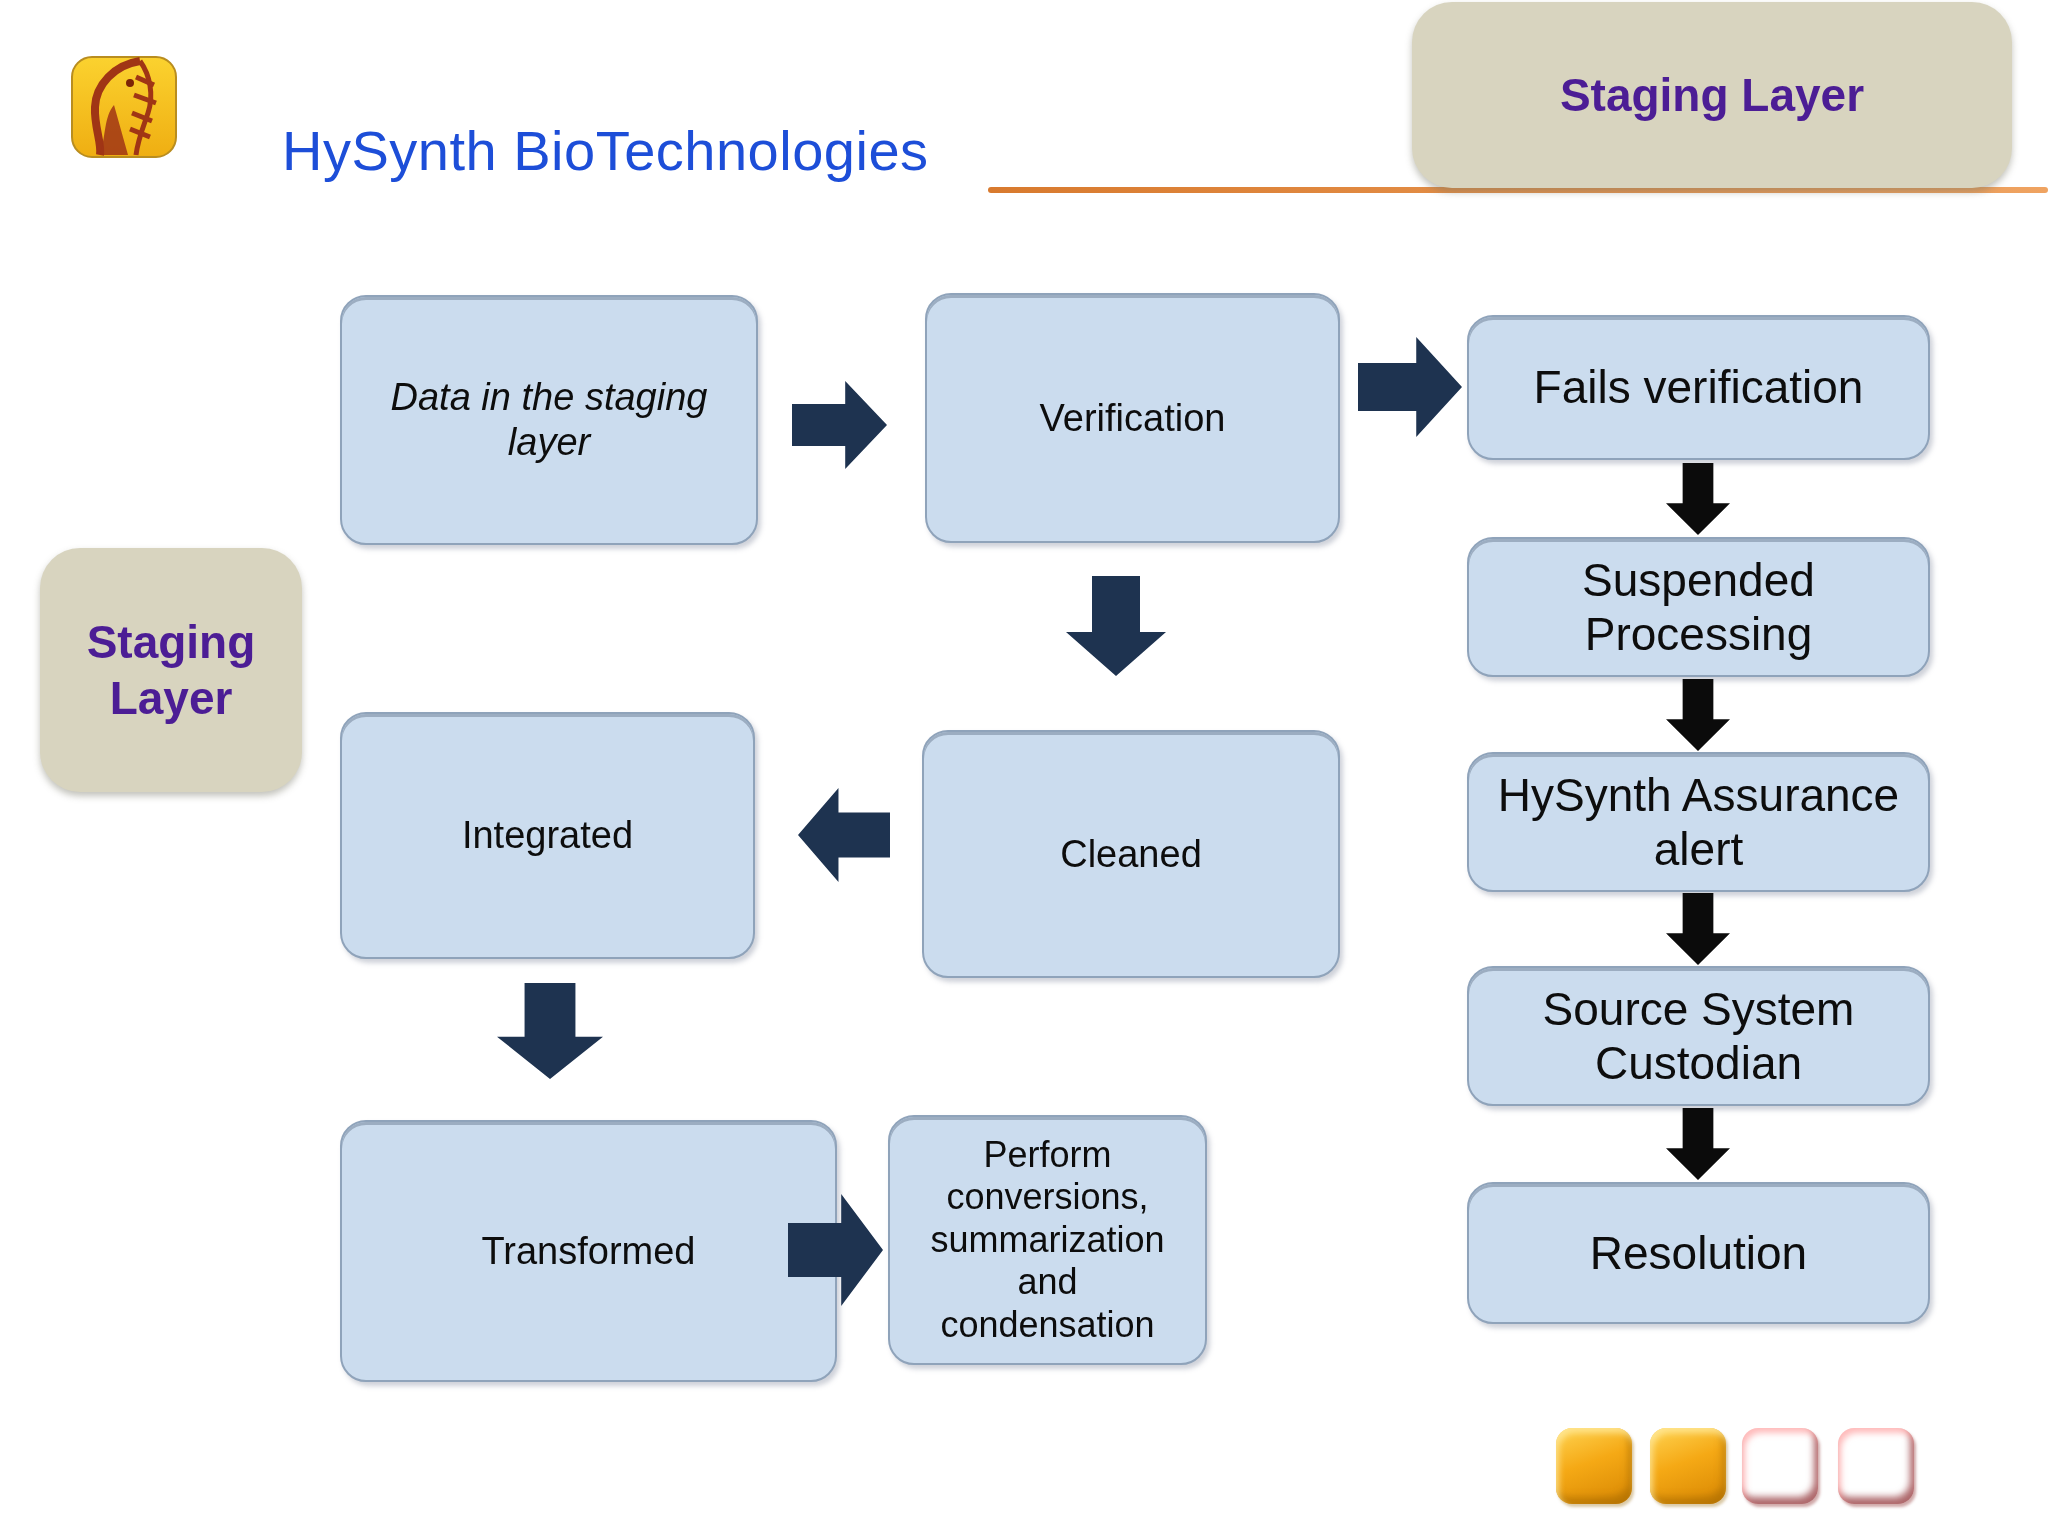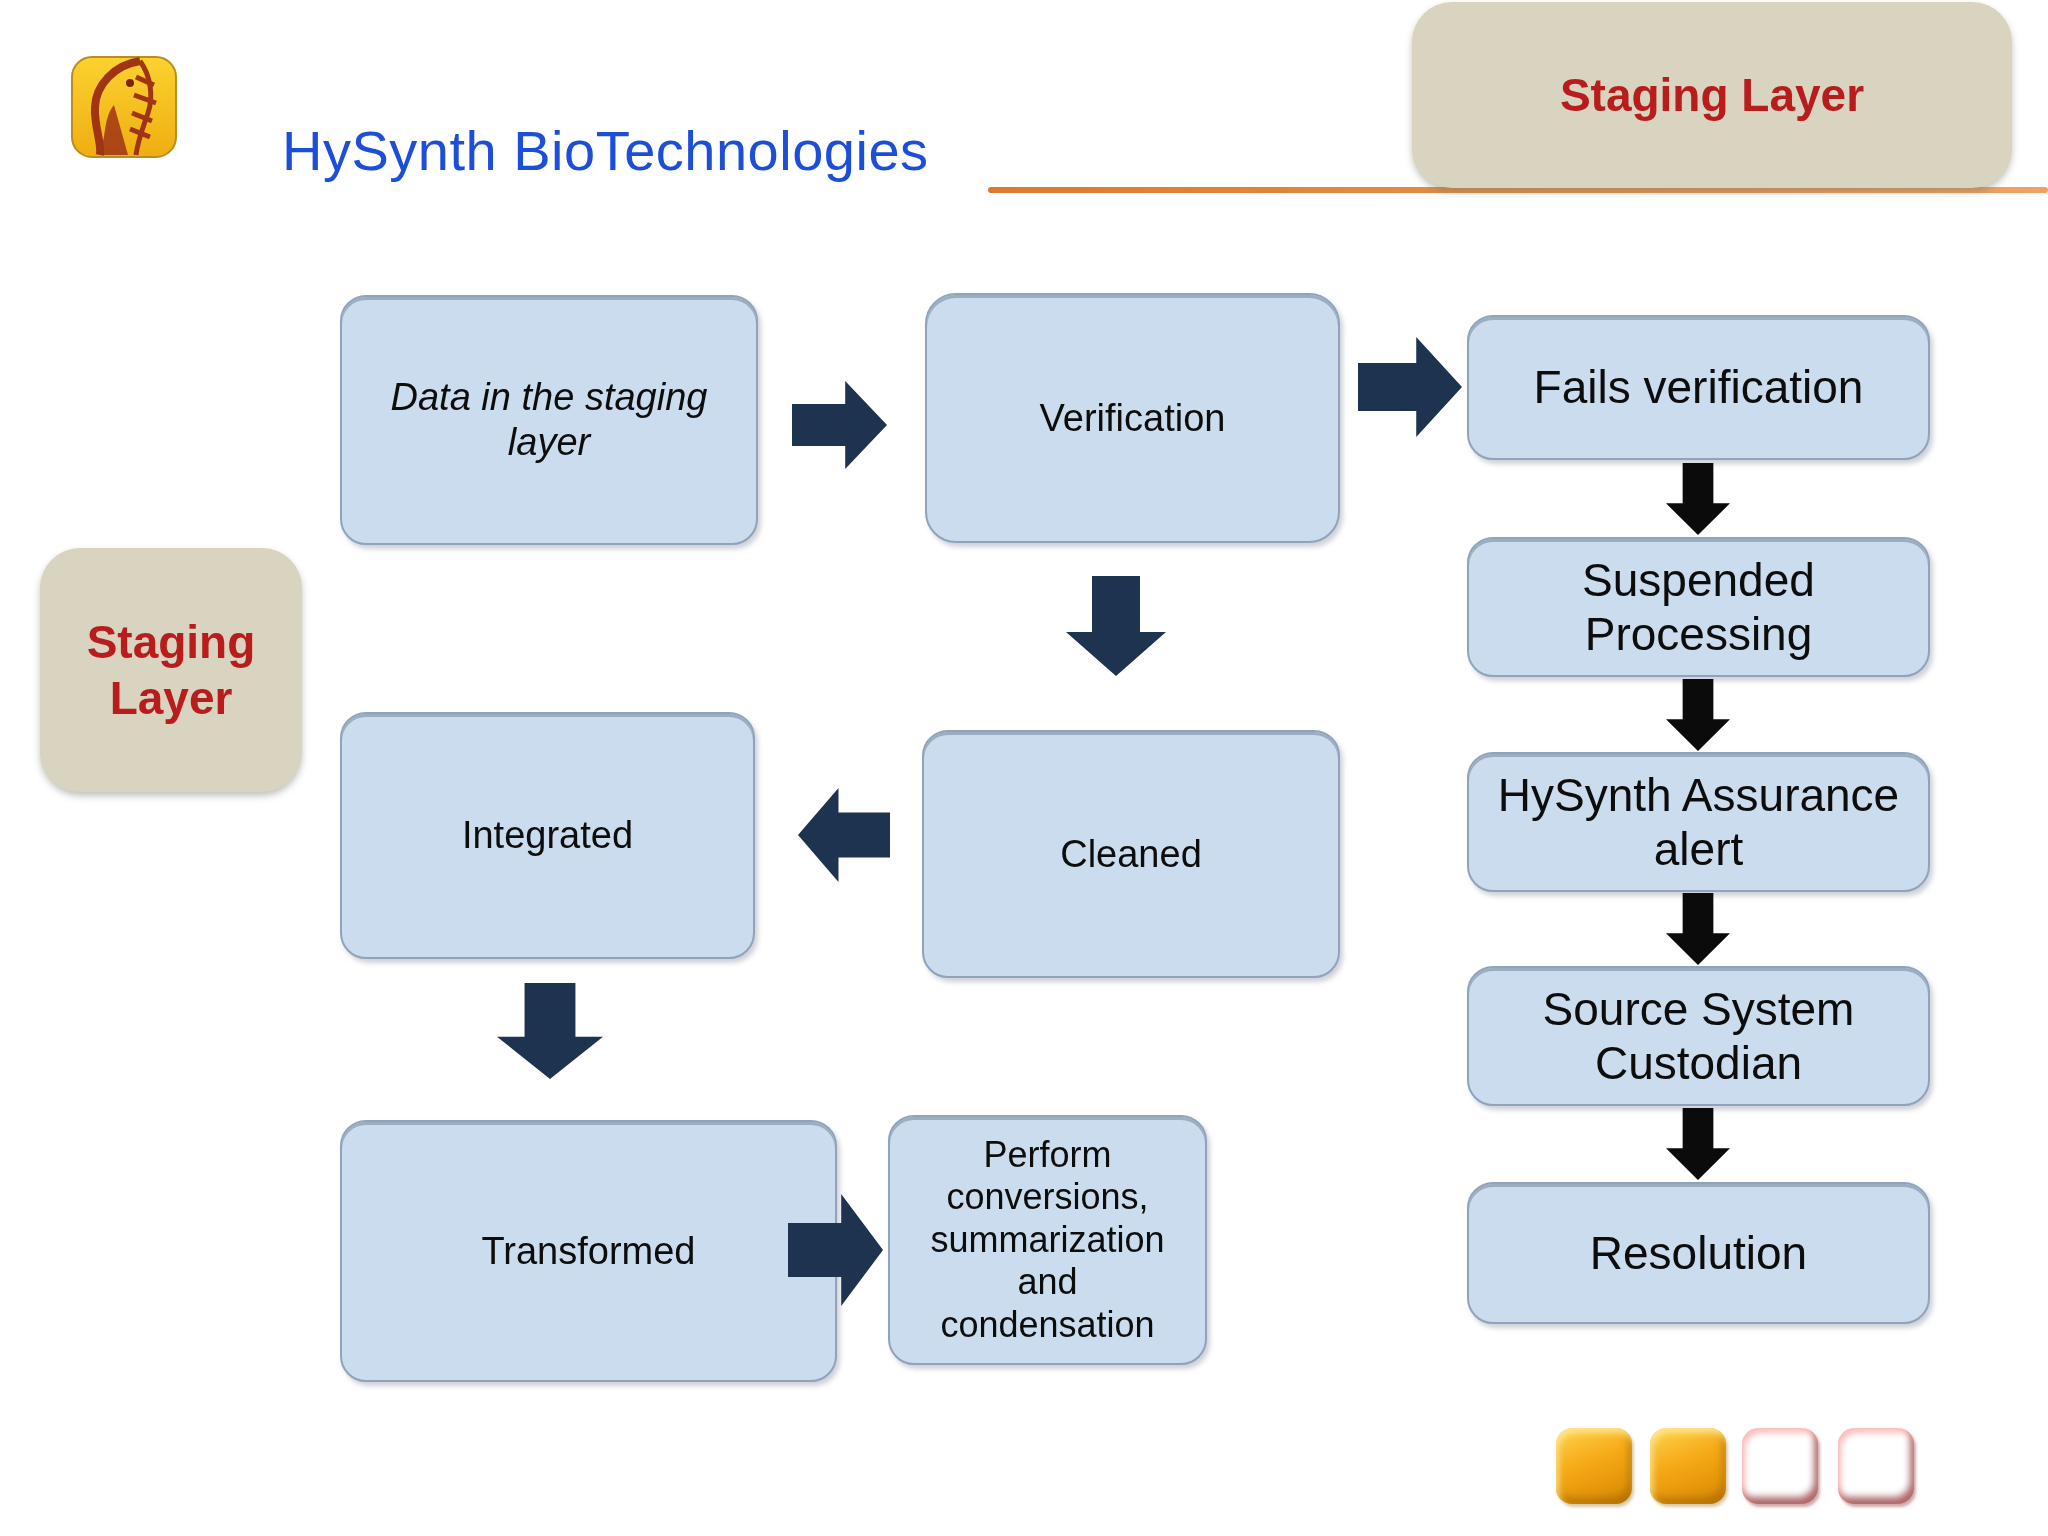--- a/index.html
+++ b/index.html
@@ -14,21 +14,21 @@
     background:#cbdcee;border:2px solid #8fa3ba;border-radius:26px;
     font-size:38px;line-height:1.18;color:#0d0d0d;
     box-shadow: inset 0 3px 0 rgba(70,85,110,.35), 3px 4px 5px rgba(125,135,155,.38);
   }
   .bx.rcol{border-radius:26px;font-size:46px;}
   .bx.small{font-size:36px;}
   
   .tan{
     position:absolute;display:flex;align-items:center;justify-content:center;
     text-align:center;background:#d8d4bf;border-radius:40px;
-    font-weight:bold;font-size:46px;line-height:1.22;color:#b91c1c;
+    font-weight:bold;font-size:46px;line-height:1.22;color:#4c1d95;
     box-shadow:0 4px 7px rgba(120,120,105,.45);box-sizing:border-box;padding:26px 18px;
   }
   
   .ar{position:absolute;background:#1e3350;}
   .ar.black{background:#0b0b0b;}
   .ar.right{clip-path:polygon(0 26%,56% 26%,56% 0,100% 50%,56% 100%,56% 74%,0 74%);}
   .ar.left {clip-path:polygon(100% 26%,44% 26%,44% 0,0 50%,44% 100%,44% 74%,100% 74%);}
   .ar.down {clip-path:polygon(26% 0,74% 0,74% 56%,100% 56%,50% 100%,0 56%,26% 56%);}
   
   #page-title{position:absolute;left:282px;top:118px;font-size:56px;color:#1d4ed8;letter-spacing:.5px;}
@@ -64,21 +64,21 @@
     <circle cx="60" cy="28" r="4" fill="#7d2406"></circle>
   </svg>
 
   <div id="page-title">HySynth BioTechnologies</div>
   <div id="title-underline"></div>
   <div class="tan" style="left:1412px;top:2px;width:600px;height:186px;">Staging Layer</div>
 
   <div class="tan" style="left:40px;top:548px;width:262px;height:244px;">Staging Layer</div>
 
   <div class="bx" style="left:340px;top:295px;width:418px;height:250px;font-style:italic;">Data in the staging layer</div>
-  <div class="bx" style="left:925px;top:293px;width:415px;height:250px;border-radius:31px;">Verification</div>
+  <div class="bx" style="left:925px;top:293px;width:415px;height:250px;">Verification</div>
   <div class="bx" style="left:340px;top:712px;width:415px;height:247px;">Integrated</div>
   <div class="bx" style="left:922px;top:730px;width:418px;height:248px;">Cleaned</div>
   <div class="bx" style="left:340px;top:1120px;width:497px;height:262px;">Transformed</div>
   <div class="bx small" style="left:888px;top:1115px;width:319px;height:250px;">Perform conversions, summarization and condensation</div>
 
   <div class="bx rcol" style="left:1467px;top:315px;width:463px;height:145px;">Fails verification</div>
   <div class="bx rcol" style="left:1467px;top:537px;width:463px;height:140px;">Suspended Processing</div>
   <div class="bx rcol" style="left:1467px;top:752px;width:463px;height:140px;">HySynth Assurance alert</div>
   <div class="bx rcol" style="left:1467px;top:966px;width:463px;height:140px;">Source System Custodian</div>
   <div class="bx rcol" style="left:1467px;top:1182px;width:463px;height:142px;">Resolution</div>

